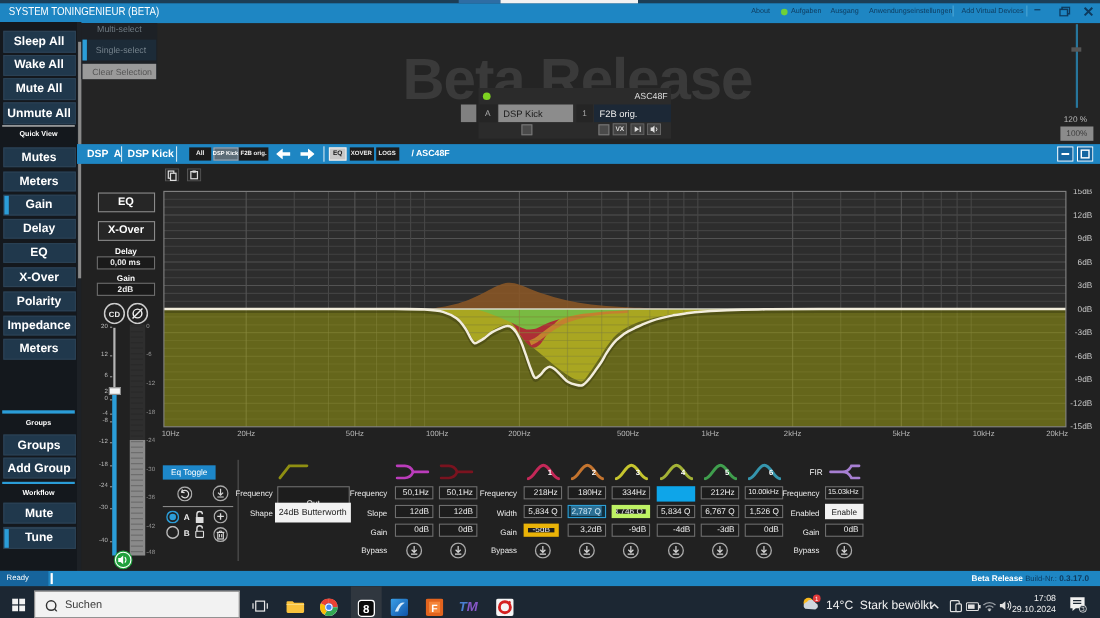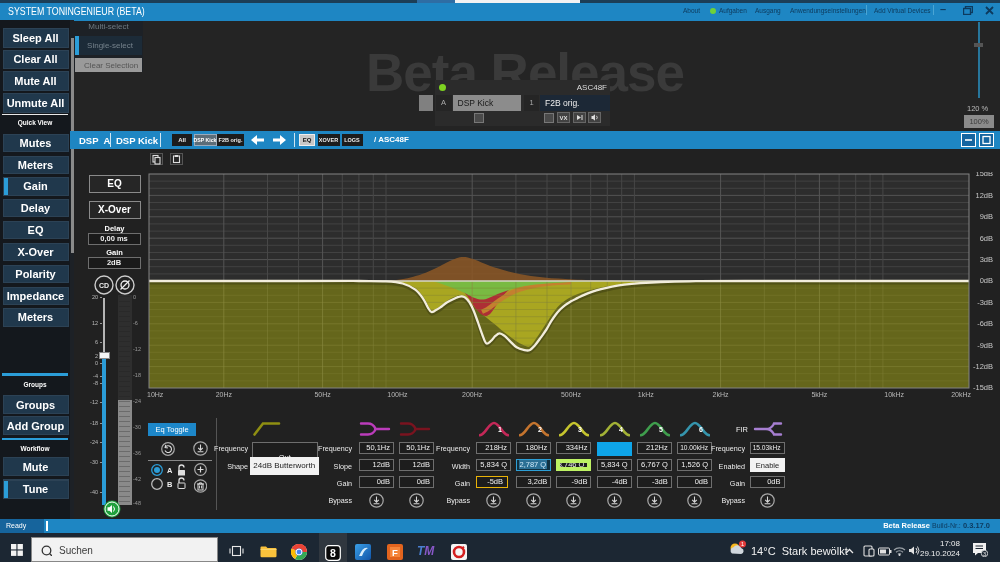--- a/index.html
+++ b/index.html
@@ -25,21 +25,21 @@
 <div class="abs" style="left:940px;top:3px;width:12px;height:12px;color:#0d3a5e;font-weight:bold;font-size:11px">–</div>
 <svg class="abs" style="left:963px;top:6px" width="10" height="9">
     <rect x="2.5" y="0.5" width="7" height="6" fill="none" stroke="#0d3a5e" stroke-width="1.4"></rect>
     <rect x="0.5" y="2.5" width="7" height="6" fill="#1e86c3" stroke="#0d3a5e" stroke-width="1.4"></rect>
   </svg>
 <svg class="abs" style="left:985px;top:6px" width="9" height="9">
     <path d="M1,1L8,8M8,1L1,8" stroke="#0d3a5e" stroke-width="1.8"></path>
   </svg>
 <div class="abs" style="left:0;top:20px;width:70px;height:499px;background:#14181d"></div>
 <div class="sbtn" style="top:28px;height:19.5px">Sleep All</div>
-<div class="sbtn" style="top:49.5px;height:19.5px">Clear All</div>
+<div class="sbtn" style="top:49.5px;height:19.5px">Wake All</div>
 <div class="sbtn" style="top:71px;height:19.5px">Mute All</div>
 <div class="sbtn" style="top:93px;height:19.5px">Unmute All</div>
 <div class="abs" style="left:2px;top:113.5px;width:66px;height:1.5px;background:#e8e8e8"></div>
 <div class="slab" style="top:119px">Quick View</div>
 <div class="sbtn" style="top:133.5px;height:18.5px">Mutes</div>
 <div class="sbtn" style="top:155.5px;height:18.5px">Meters</div>
 <div class="sbtn" style="top:177px;height:18.5px"><div style="position:absolute;left:0;top:0;width:4.5px;height:100%;background:#2b9dd8"></div>Gain</div>
 <div class="sbtn" style="top:198.5px;height:18.5px">Delay</div>
 <div class="sbtn" style="top:220.5px;height:18.5px">EQ</div>
 <div class="sbtn" style="top:242.5px;height:18.5px">X-Over</div>
@@ -315,21 +315,21 @@
 <div style="position:absolute;left:390px;top:444px;width:80px;text-align:right;font-size:7.2px;color:#ececec">Frequency</div>
 <div style="position:absolute;left:390px;top:461.5px;width:80px;text-align:right;font-size:7.2px;color:#ececec">Width</div>
 <div style="position:absolute;left:390px;top:478.5px;width:80px;text-align:right;font-size:7.2px;color:#ececec">Gain</div>
 <div style="position:absolute;left:390px;top:496px;width:80px;text-align:right;font-size:7.2px;color:#ececec">Bypass</div>
 <svg width="30" height="17" viewBox="0 0 30 17" style="position:absolute;left:479px;top:420px">
 <path d="M1,15.2C6.5,14.8 9.5,3 15,3C20.5,3 23.5,14.8 29,15.2" fill="none" stroke="#c42858" stroke-width="2.7" stroke-linecap="round"></path>
 <text x="19" y="11.5" font-size="7" fill="#fff" font-family="Liberation Sans, sans-serif" font-weight="bold">1</text>
   </svg>
 <div style="position:absolute;left:476.0px;top:441.5px;width:35px;height:12.5px;border:1px solid #6e6e6e;background:#1d1d1d;color:#f0f0f0;font-size:7.5px;display:flex;align-items:center;justify-content:flex-end;padding-right:3px;overflow:hidden;white-space:nowrap">218Hz</div>
 <div style="position:absolute;left:476.0px;top:458.5px;width:35px;height:12.5px;border:1px solid #6e6e6e;background:#1d1d1d;color:#f0f0f0;font-size:7.5px;display:flex;align-items:center;justify-content:flex-end;padding-right:3px;overflow:hidden;white-space:nowrap">5,834 Q</div>
-<div style="position:absolute;left:476.0px;top:475.5px;width:32px;height:12.5px;border:1px solid #eab308;background:#1d1d1d;color:#f0f0f0;font-size:7.5px;display:flex;align-items:center;justify-content:flex-end;padding-right:4px;overflow:hidden;white-space:nowrap">-5dB</div>
+<div style="position:absolute;left:476.0px;top:475.5px;width:32px;height:12.5px;border:4px solid #eab308;background:#1d1d1d;color:#f0f0f0;font-size:7.5px;display:flex;align-items:center;justify-content:flex-end;padding-right:4px;overflow:hidden;white-space:nowrap">-5dB</div>
 <svg width="15" height="15" viewBox="0 0 15 15" style="position:absolute;left:486px;top:493px">
 <circle cx="7.5" cy="7.5" r="6.7" fill="none" stroke="#a8a8a8" stroke-width="1.2"></circle>
 <path d="M7.5,3.4V8.6M5.2,6.8L7.5,9.2L9.8,6.8M4.6,10.8H10.4" stroke="#d8d8d8" stroke-width="1.1" fill="none"></path>
   </svg>
 <svg width="30" height="17" viewBox="0 0 30 17" style="position:absolute;left:519px;top:420px">
 <path d="M1,15.2C6.5,14.8 9.5,3 15,3C20.5,3 23.5,14.8 29,15.2" fill="none" stroke="#c4742e" stroke-width="2.7" stroke-linecap="round"></path>
 <text x="19" y="11.5" font-size="7" fill="#fff" font-family="Liberation Sans, sans-serif" font-weight="bold">2</text>
   </svg>
 <div style="position:absolute;left:516.2px;top:441.5px;width:35px;height:12.5px;border:1px solid #6e6e6e;background:#1d1d1d;color:#f0f0f0;font-size:7.5px;display:flex;align-items:center;justify-content:flex-end;padding-right:3px;overflow:hidden;white-space:nowrap">180Hz</div>
 <div style="position:absolute;left:516.2px;top:458.5px;width:35px;height:12.5px;border:1px solid #2d9fd6;background:#11303f;color:#cfe9f7;font-size:7.5px;display:flex;align-items:center;justify-content:flex-end;padding-right:3px;overflow:hidden;white-space:nowrap">

